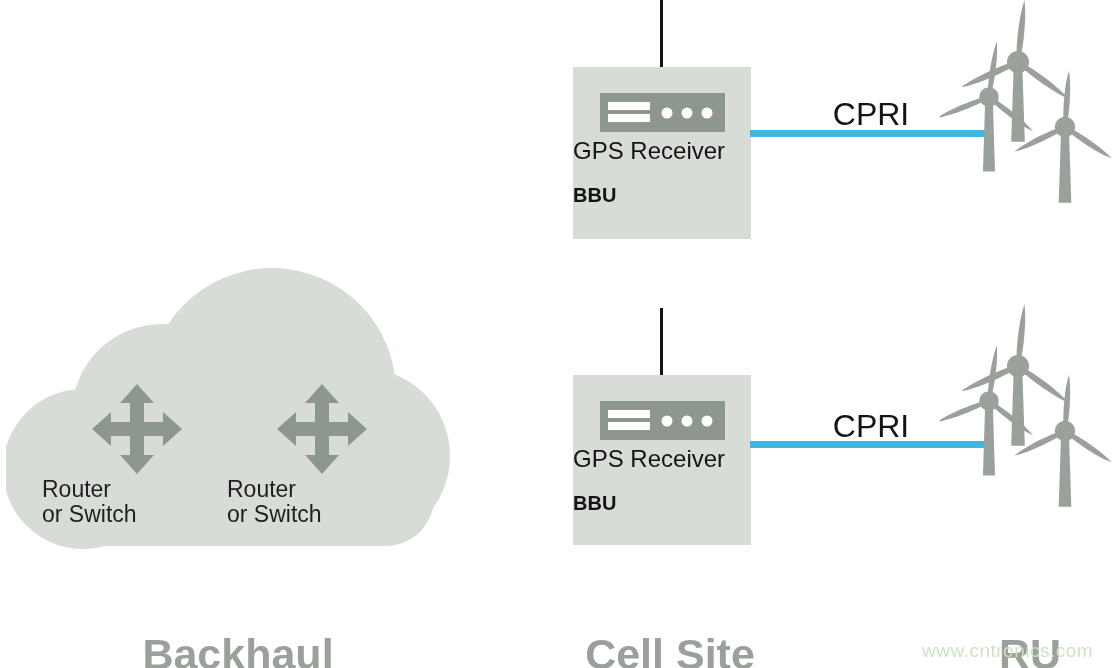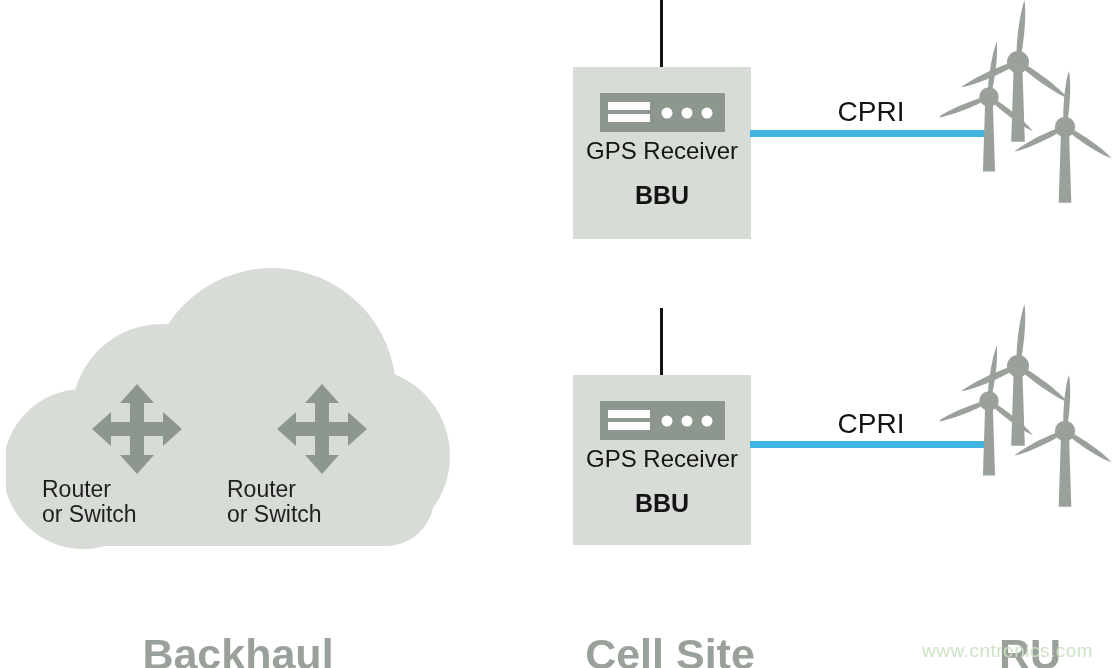--- a/index.html
+++ b/index.html
@@ -12,26 +12,26 @@
   .cloud-svg{left:6px;top:266px;}
   
   .node-label{
     width:190px;text-align:left;color:#1f1f1f;
     font-size:23px;line-height:25px;
   }
   
   .site-box{width:178px;background:#d8dcd6;}
   .antenna{width:3px;background:#141414;}
   .site-text{
-    width:178px;text-align:center;color:#141414;font-size:24px;line-height:28px;
+    width:178px;color:#141414;font-size:24px;line-height:28px;
   }
-  .bbu-text{font-weight:bold;font-size:25px;}
+  .bbu-text{font-weight:bold;font-size:20px;}
   .cpri-line{height:7px;background:#41b4e2;z-index:1;}
   .cpri-label{
-    width:242px;text-align:center;color:#141414;font-size:28px;z-index:3;
+    width:242px;text-align:center;color:#141414;font-size:32px;z-index:3;
   }
   .turbine-svg{z-index:2;}
   
   .section-label{
     text-align:center;color:#9aa19a;font-weight:bold;
     font-size:43px;line-height:46px;
   }
   .watermark{
     width:200px;color:rgba(203,224,194,0.95);font-size:19px;letter-spacing:0.5px;
     z-index:10;white-space:nowrap;

